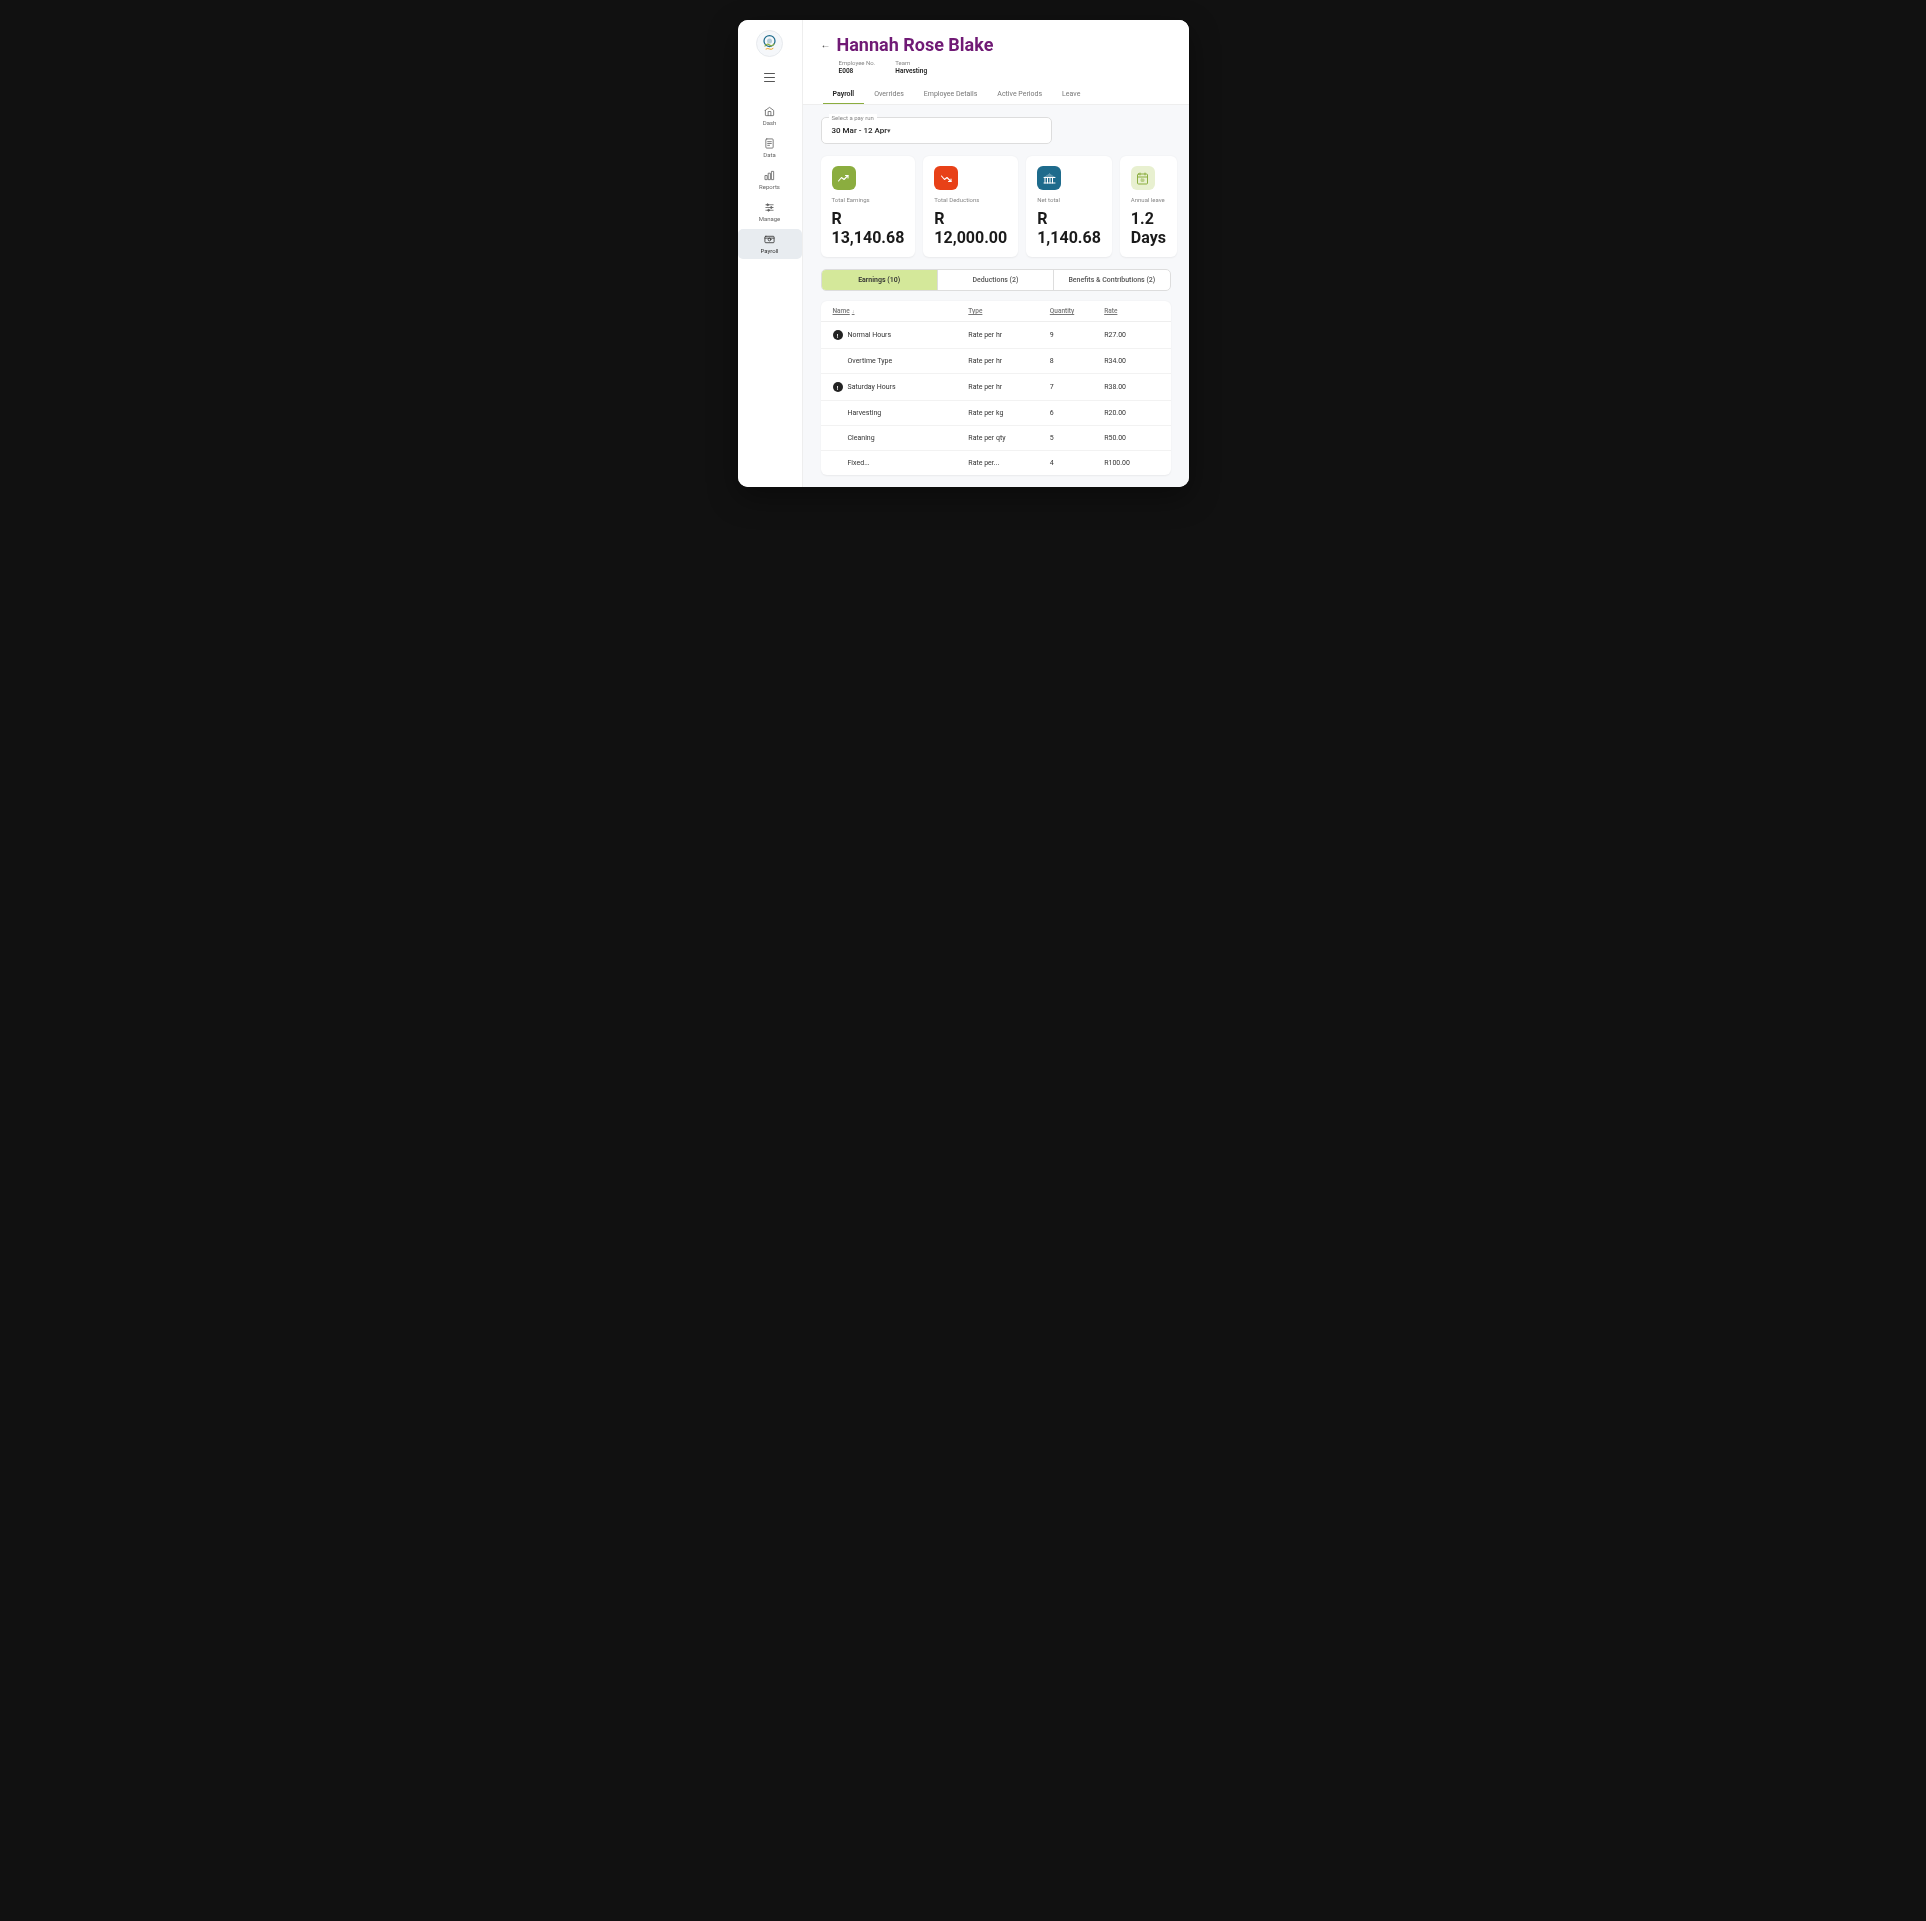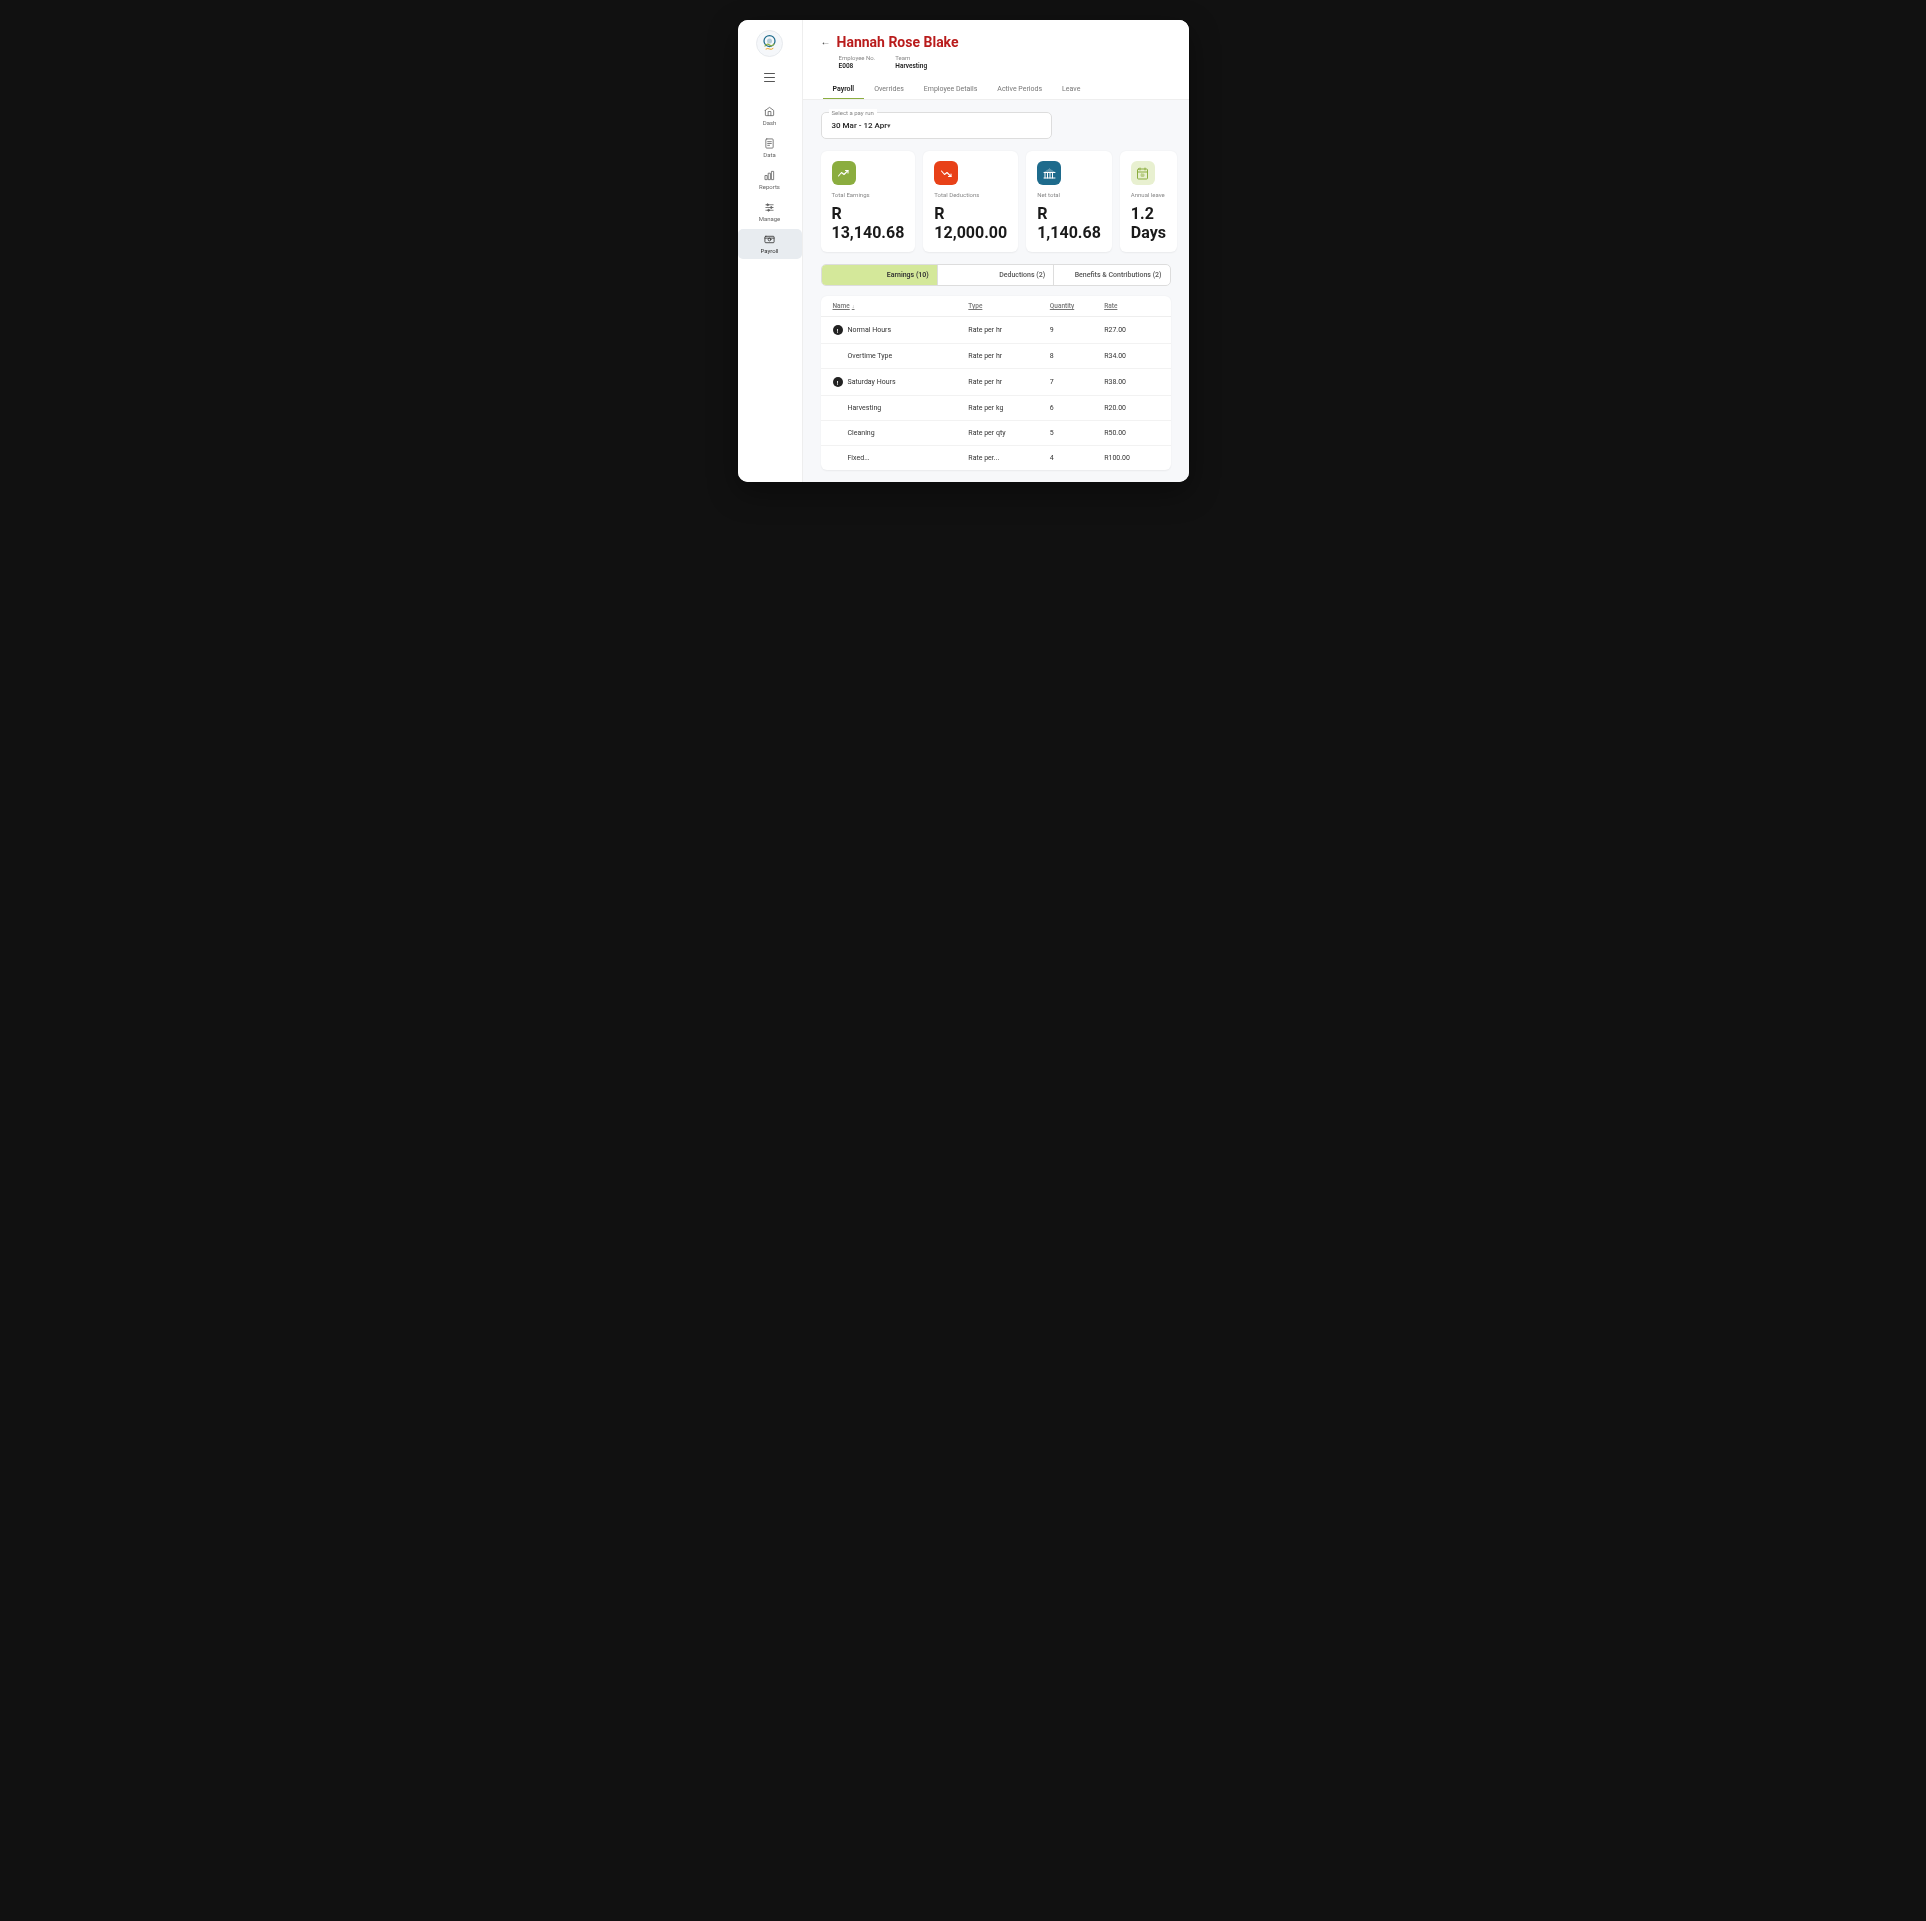--- a/index.html
+++ b/index.html
@@ -106,23 +106,23 @@
     .back-btn {
       cursor: pointer;
       color: #333;
       font-size: 10px;
       background: none;
       border: none;
       padding: 0;
       line-height: 1;
     }
     .employee-name {
-      font-size: 14px;
+      font-size: 18px;
       font-weight: 700;
-      color: #b91c1c;
+      color: #701a75;
     }
     .employee-meta {
       display: flex;
       gap: 20px;
       margin-left: 18px;
       margin-bottom: 10px;
     }
     .meta-item label {
       font-size: 6px;
       color: #888;
@@ -234,21 +234,21 @@
       display: flex;
       margin-bottom: 10px;
       background: #fff;
       border-radius: 5px;
       overflow: hidden;
       border: 0.5px solid #ddd;
     }
     .sub-tab {
       flex: 1;
       padding: 6px 8px;
-      text-align: right;
+      text-align: center;
       font-size: 7px;
       cursor: pointer;
       color: #555;
       border-right: 0.5px solid #ddd;
       font-weight: 500;
     }
     .sub-tab:last-child { border-right: none; }
     .sub-tab.active {
       background: #d4e89a;
       color: #333;

